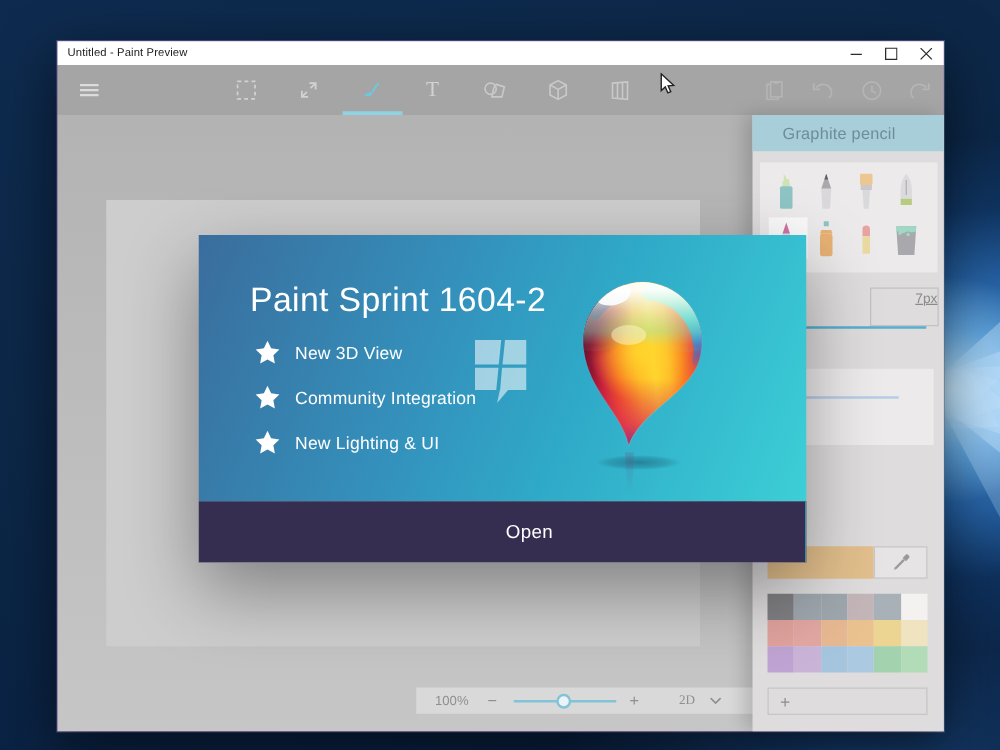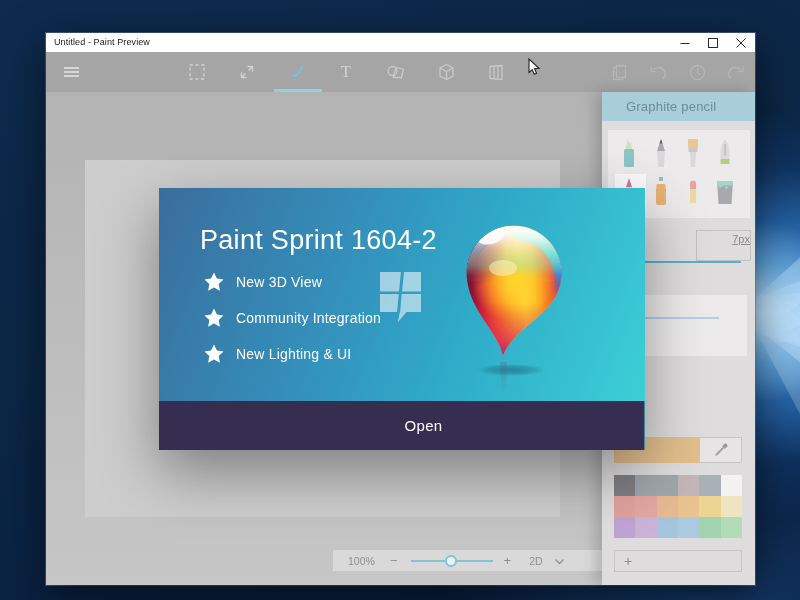--- a/index.html
+++ b/index.html
@@ -61,21 +61,21 @@
   .add-btn { position:absolute; left:12px; top:458px; width:128px; height:22px; border:1px solid #c6c6c6; color:#8f8f8f; font-size:14px; line-height:20px; padding-left:9px; }
 
   
   .zoombar { position:absolute; left:287px; top:458px; width:270px; height:21px; background:#d9d9d9;
     display:flex; align-items:center; font-size:10.5px; color:#8f8f8f; }
   .zb-val { margin-left:15px; width:30px; }
   .zb-minus { margin-left:12px; font-size:13px; }
   .zb-track { position:relative; margin-left:13px; width:82px; height:2px; background:#82c3d8; }
   .zb-handle { position:absolute; left:34px; top:-5px; width:12px; height:12px; border-radius:50%; background:#eaf4f8; border:2px solid #82c3d8; }
   .zb-plus { margin-left:11px; font-size:13px; }
-  .zb-mode { margin-left:18px; }
+  .zb-mode { margin-left:32px;font-family:Liberation Serif, serif; }
   .zb-chev { margin-left:12px; }
 
   
   .dialog { position:absolute; left:113px; top:96px; width:486px; height:262px;
     box-shadow:0 22px 55px rgba(0,0,0,0.38);text-align:center; }
   .dialog-body { position:absolute; left:0; top:0; width:486px; height:213px;
     background:linear-gradient(112deg, #3a6d9d 0%, #3490bb 38%, #2fa9c8 62%, #3ccfd6 100%); overflow:hidden; }
   .dialog-title { position:absolute; left:41px; top:37px; font-size:27px; font-weight:300; color:#ffffff; letter-spacing:0.3px; }
   .feature-row { position:absolute; left:45px; display:flex; align-items:center; }
   .feature-row .star { width:20px; height:20px; }

